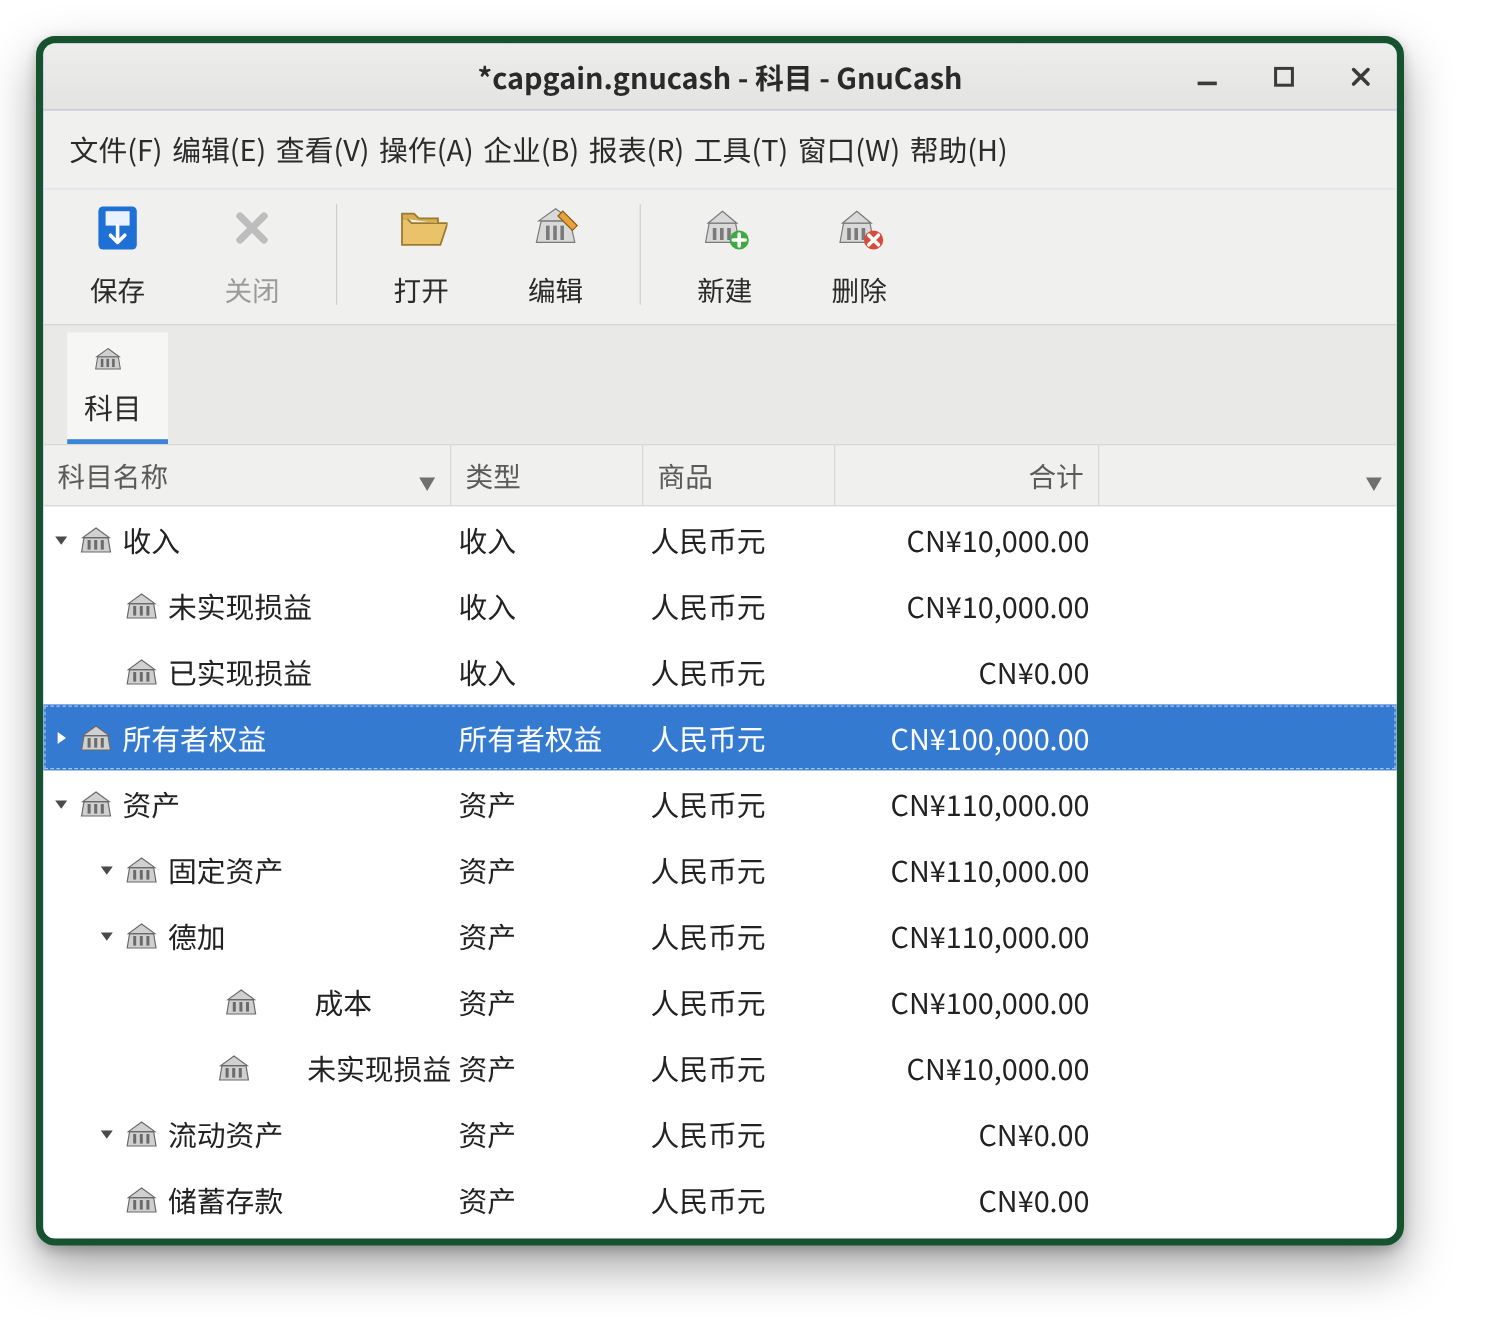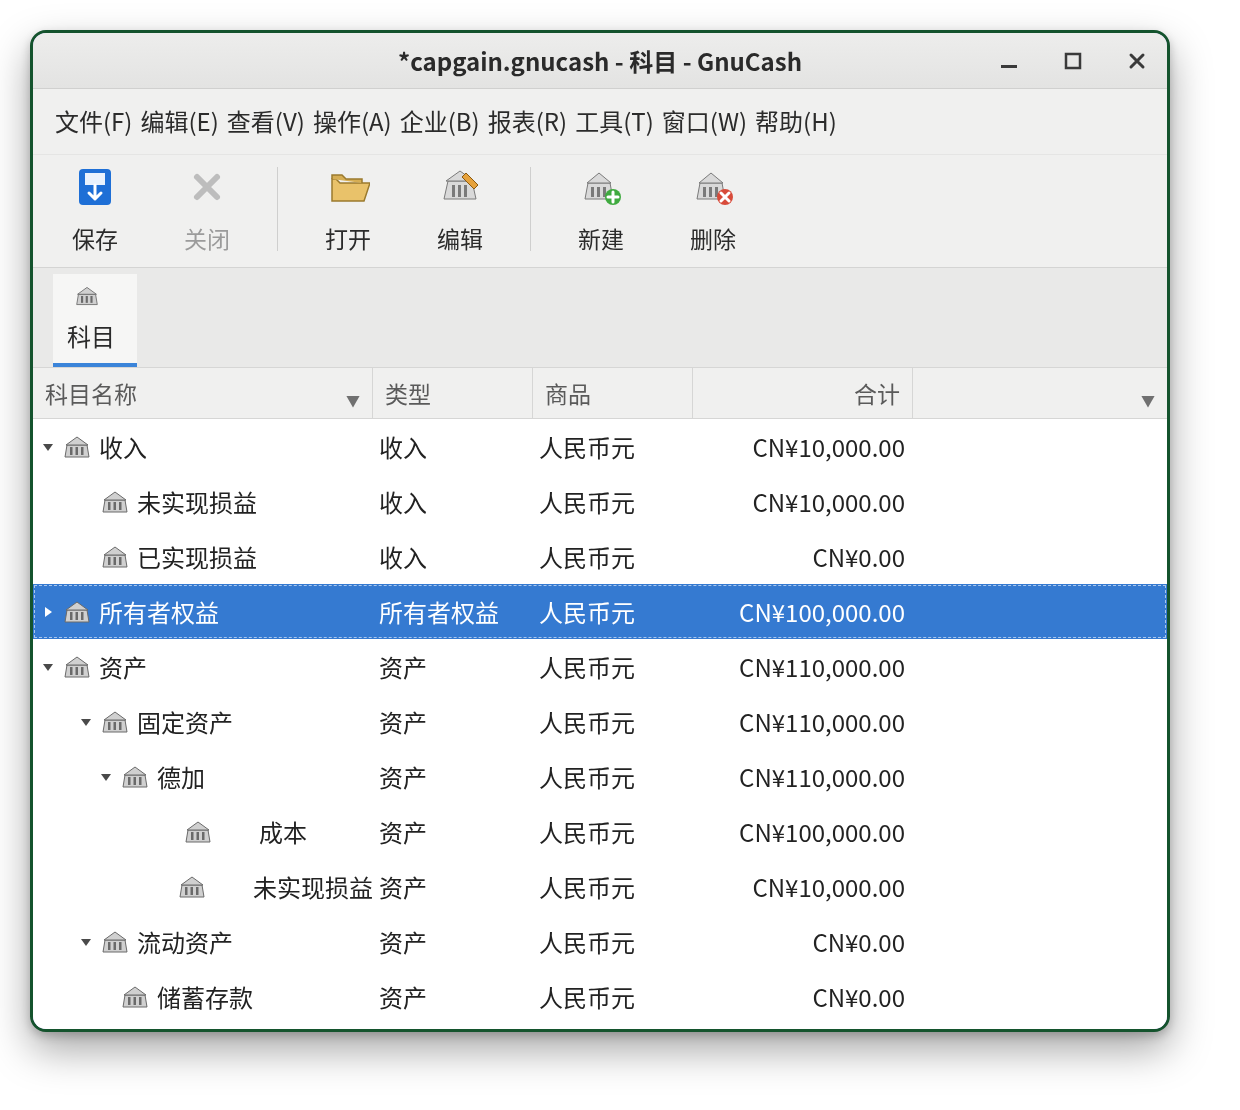--- a/index.html
+++ b/index.html
@@ -10,21 +10,21 @@
     width:1240px; height:1110px;
     position:relative;
     padding:30px;
   }
   .window {
     width:1140px;
     background:#c4b5fd;
     border-radius:16px;
     box-shadow:0 18px 40px rgba(0,0,0,.35),0 4px 10px rgba(0,0,0,.2);
     overflow:hidden;
-    border:3px solid #14532d;
+    border:6px solid #14532d;
   }
   
   .titlebar {
     display:flex; align-items:center; justify-content:center;
     position:relative;
     height:56px;
     background:linear-gradient(#ededec,#e3e3e2);
     border-bottom:1px solid #d0d0cf;
   }
   .titlebar-title {
@@ -116,21 +116,21 @@
   .cell-type { padding-left:6px; }
   .cell-comm { padding-left:6px; }
   .cell-total { text-align:right; padding-right:8px; }
   .expander { width:18px; display:inline-flex; justify-content:center; margin-right:6px; color:#4a4a4a; }
   .row.selected .expander { color:#fff; }
   .expander svg { width:14px; height:14px; }
   .bank-icon { display:inline-flex; width:28px; height:24px; margin-right:8px;}
   .bank-icon svg { width:28px; height:24px; }
   .indent-0 .cell-name { padding-left:6px; }
   .indent-1 .cell-name { padding-left:44px; }
-  .indent-2 .cell-name { padding-left:64px; }
+  .indent-2 .cell-name { padding-left:44px; }
   .indent-3 .cell-name { padding-left:88px;gap:39px; }
 </style>
 </head>
 <body>
 
 <div class="window">
 
   <div class="titlebar">
     <div class="titlebar-title">*capgain.gnucash - 科目 - GnuCash</div>
     <div class="win-controls">

